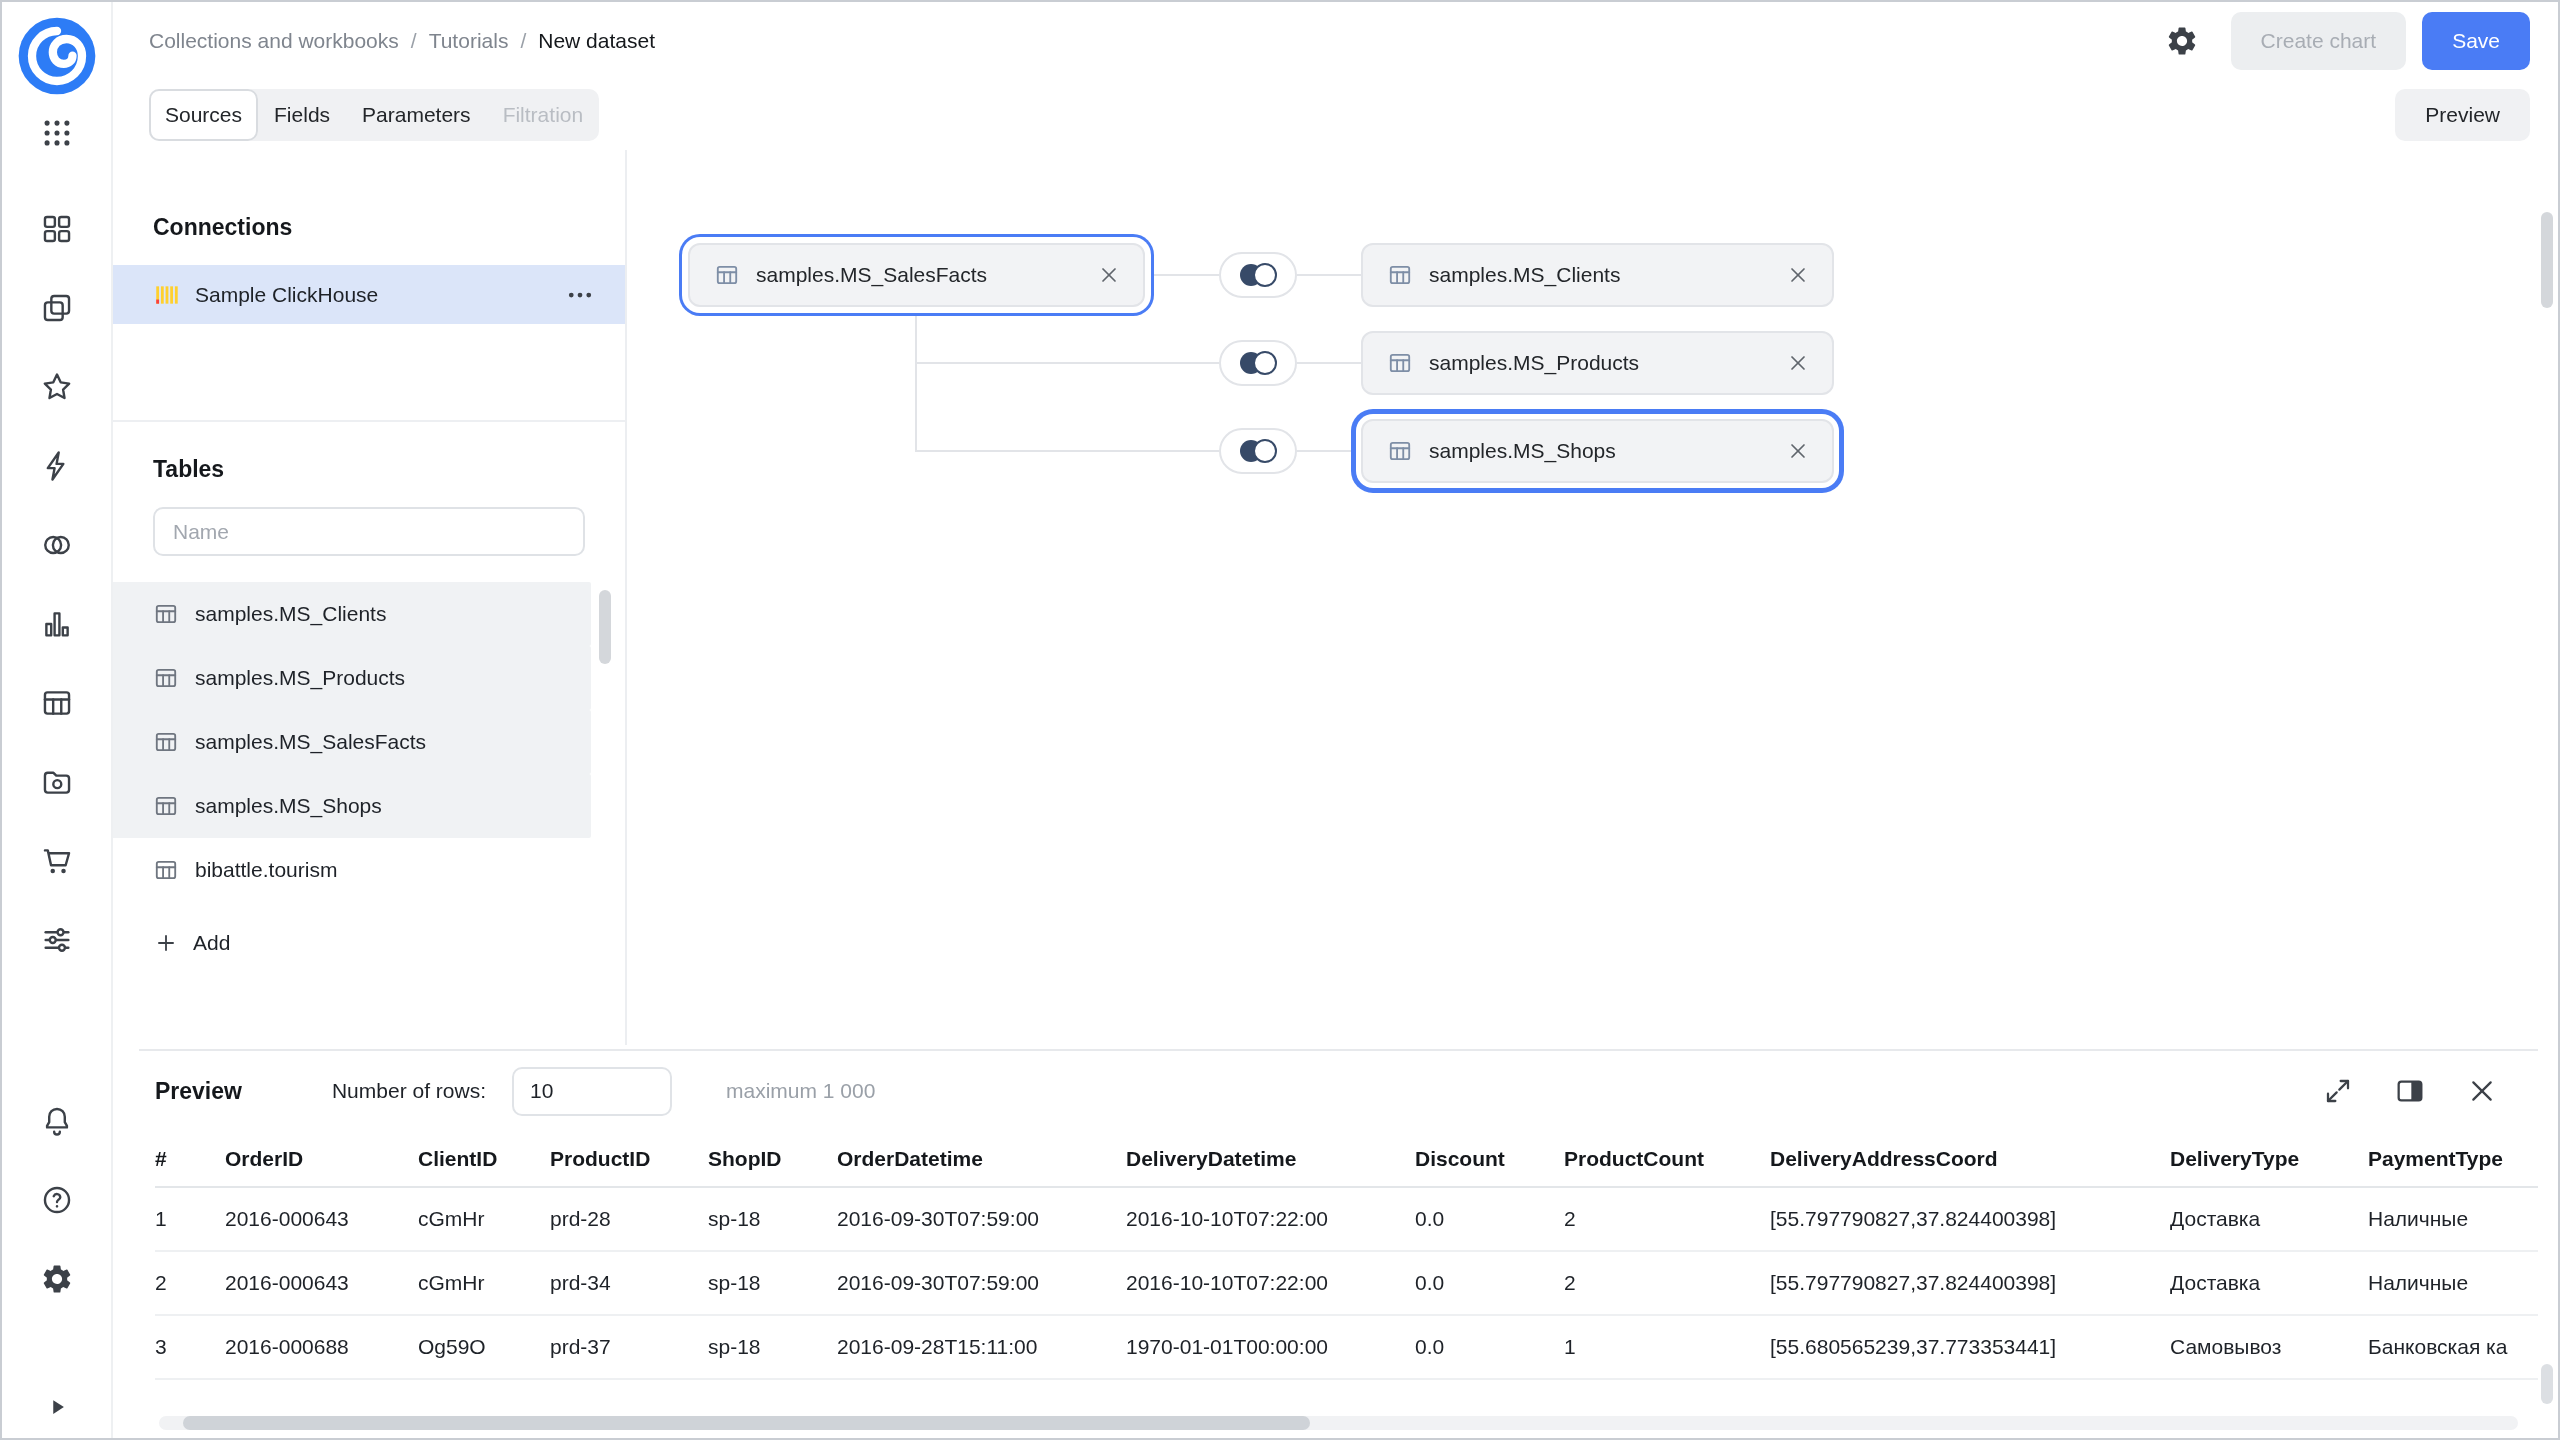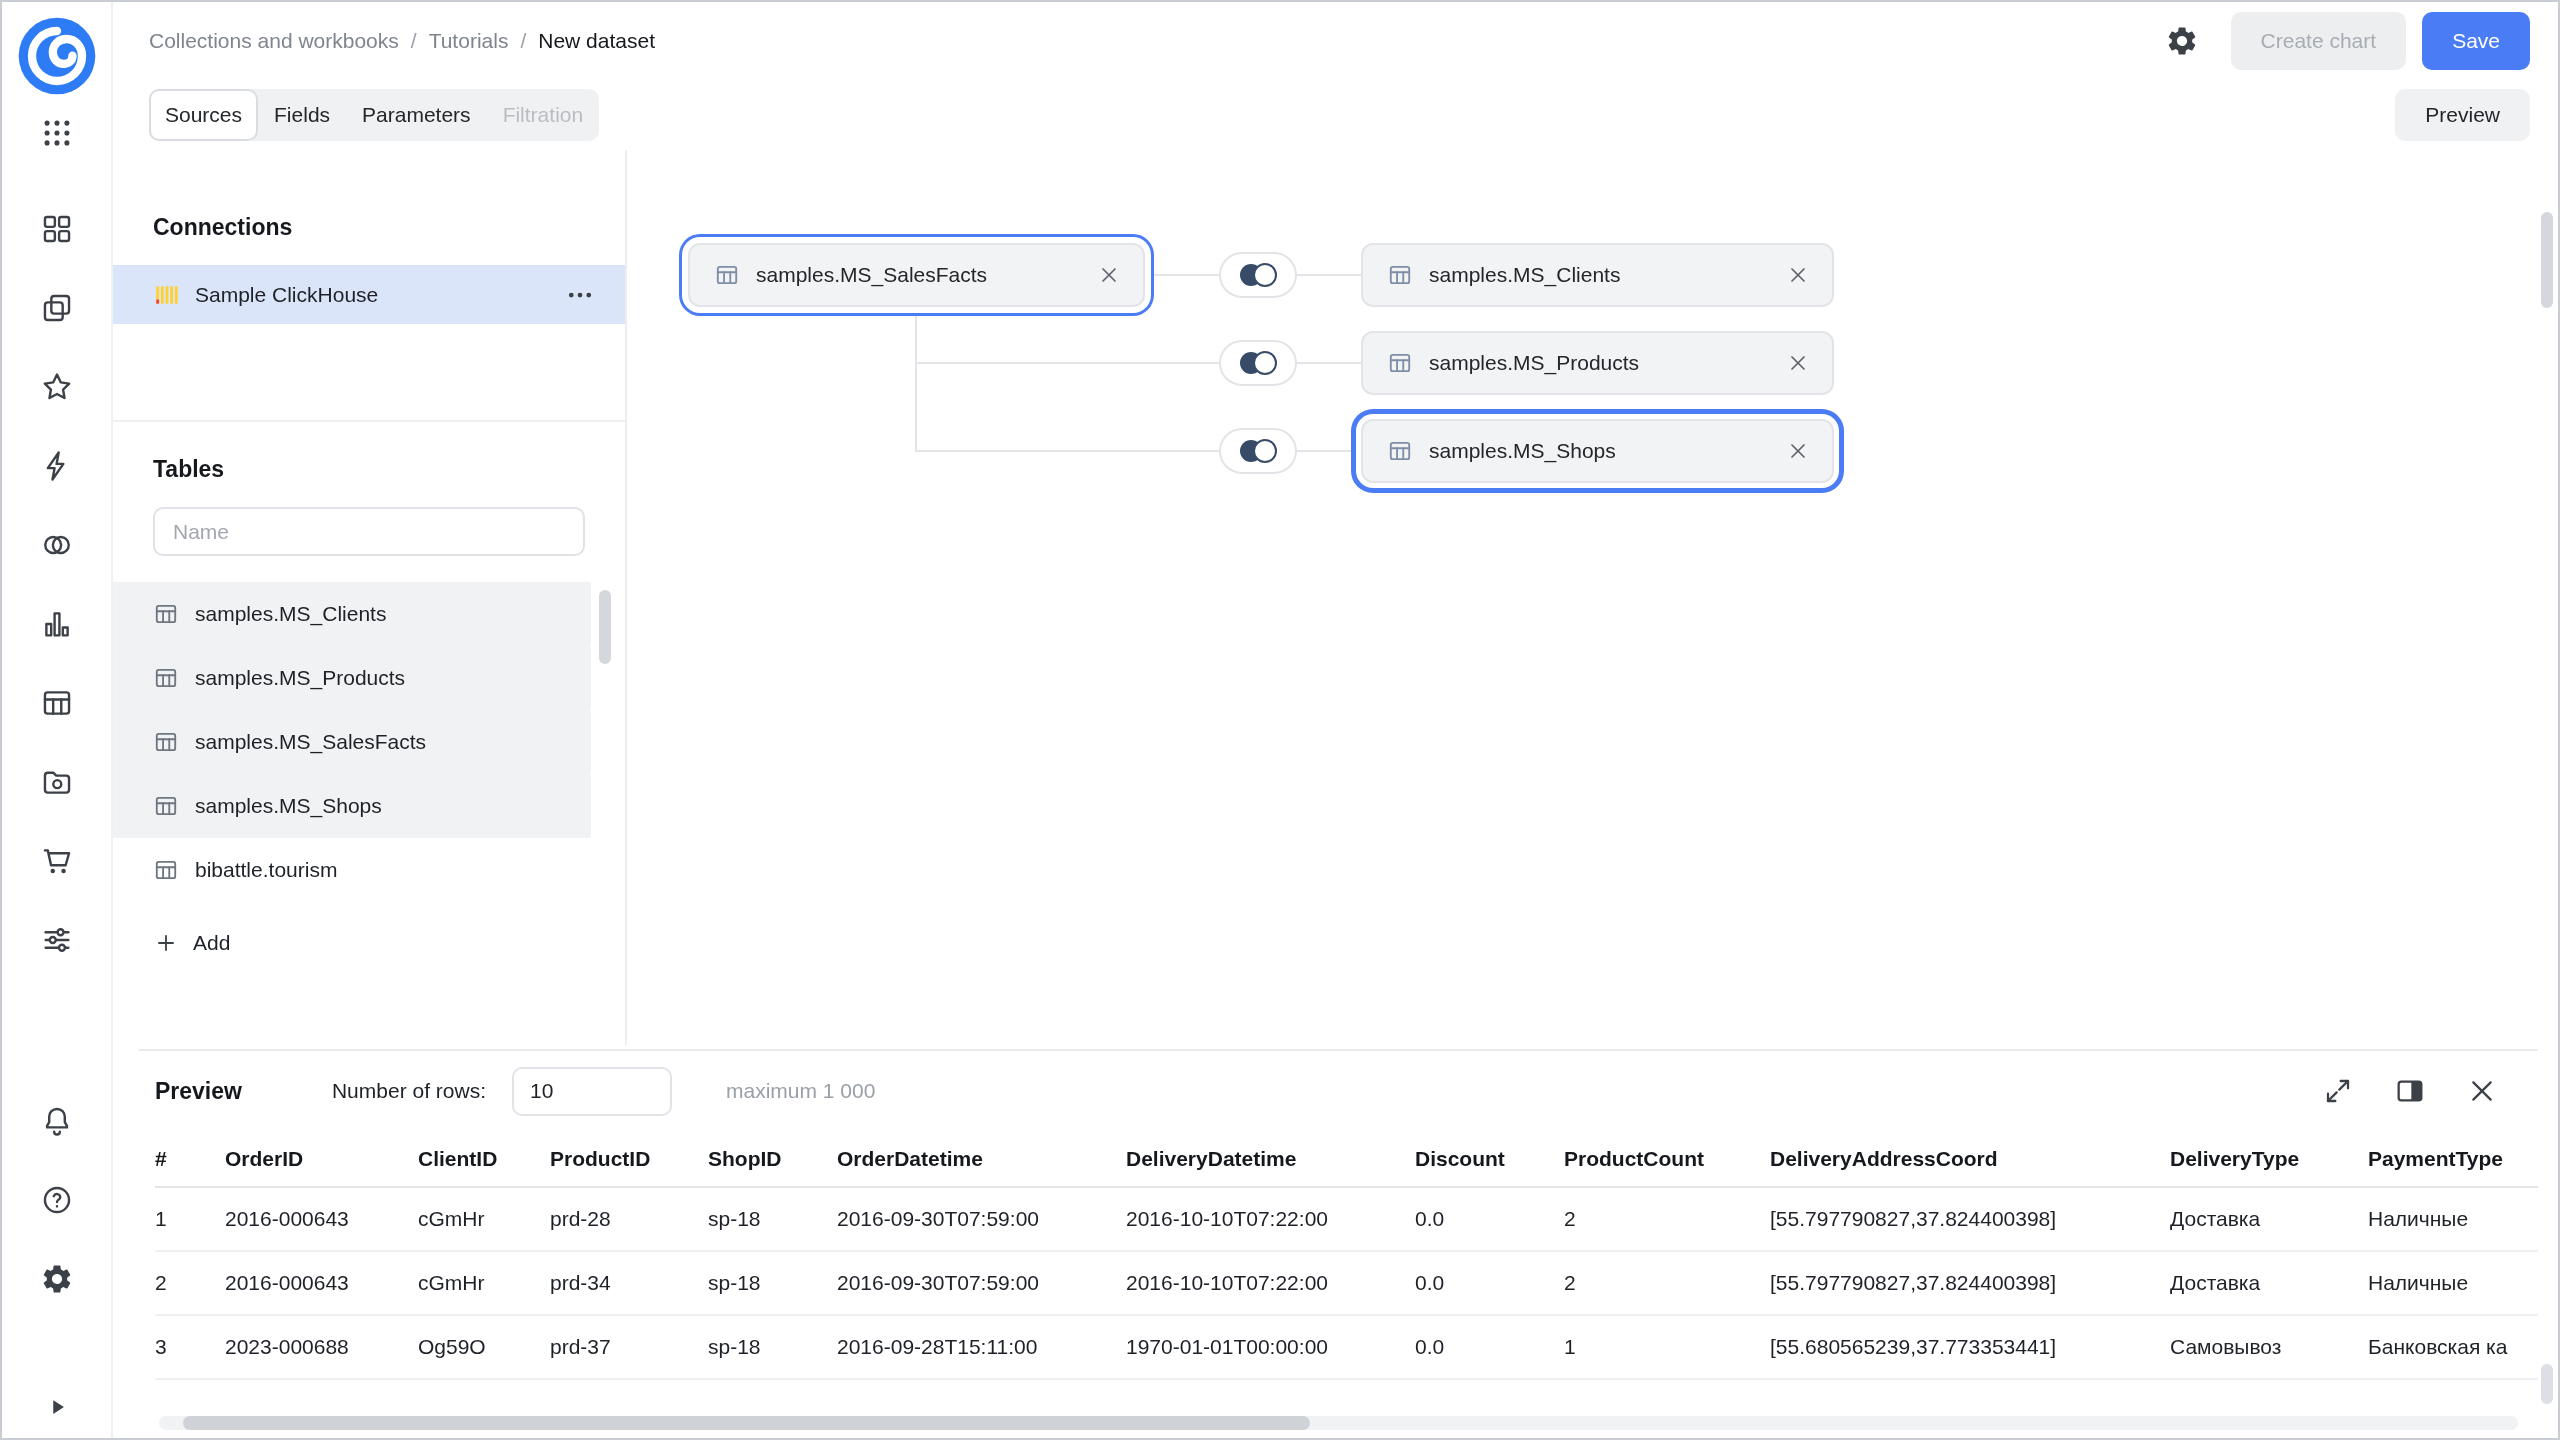--- a/index.html
+++ b/index.html
@@ -627,21 +627,21 @@
             <td>2016-09-30T07:59:00</td>
             <td>2016-10-10T07:22:00</td>
             <td>0.0</td>
             <td>2</td>
             <td>[55.797790827,37.824400398]</td>
             <td>Доставка</td>
             <td>Наличные</td>
           </tr>
           <tr>
             <td>3</td>
-            <td>2023-000688</td>
+            <td>2016-000688</td>
             <td>Og59O</td>
             <td>prd-37</td>
             <td>sp-18</td>
             <td>2016-09-28T15:11:00</td>
             <td>1970-01-01T00:00:00</td>
             <td>0.0</td>
             <td>1</td>
             <td>[55.680565239,37.773353441]</td>
             <td>Самовывоз</td>
             <td>Банковская ка</td>

